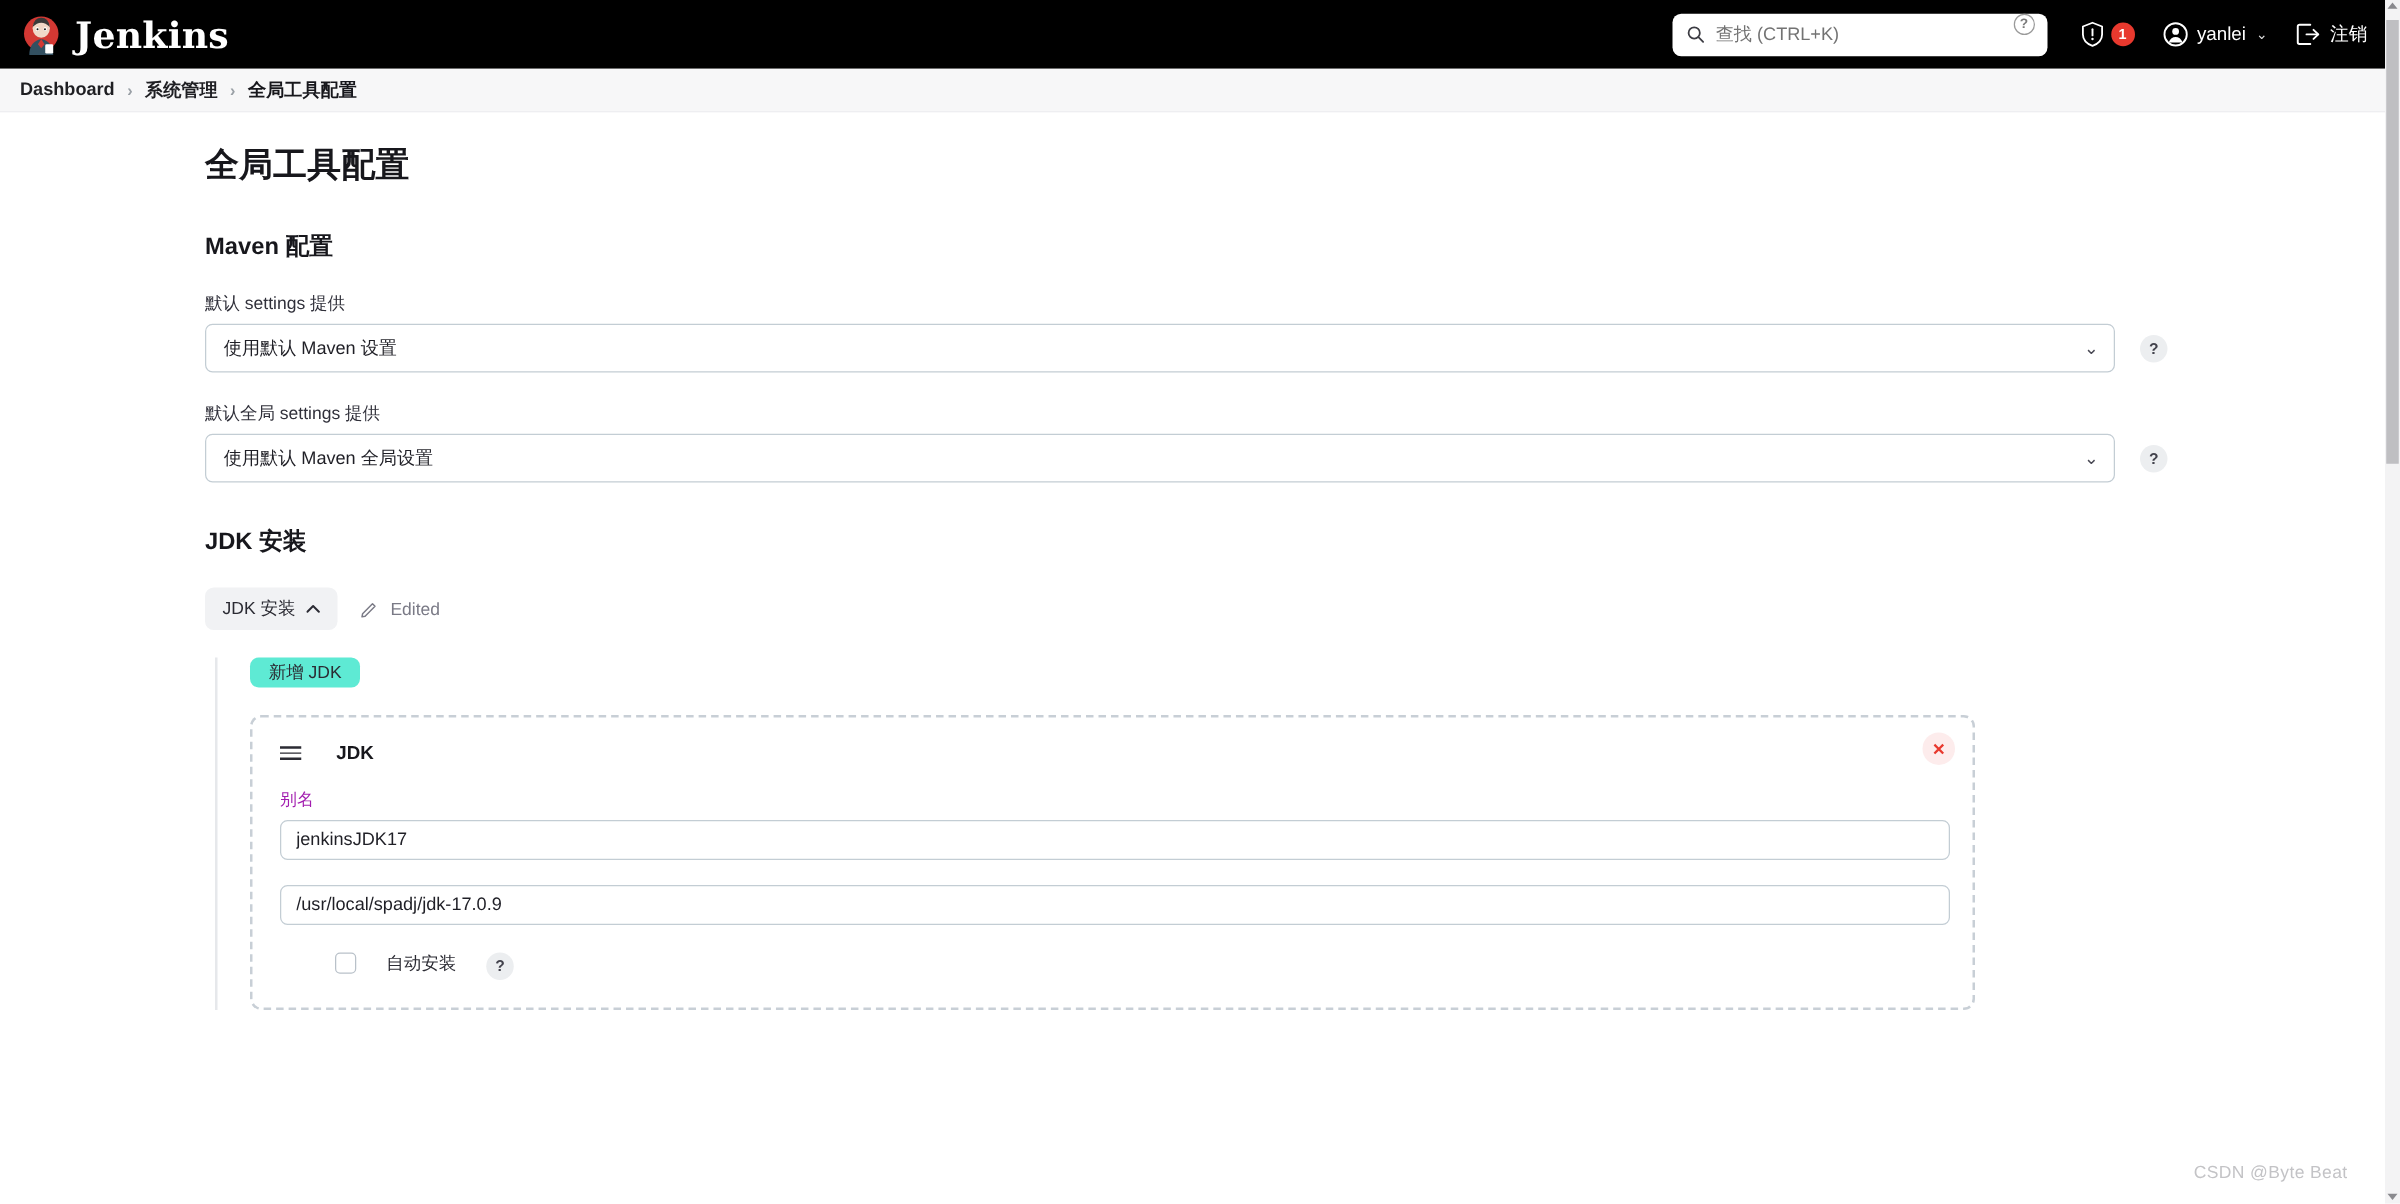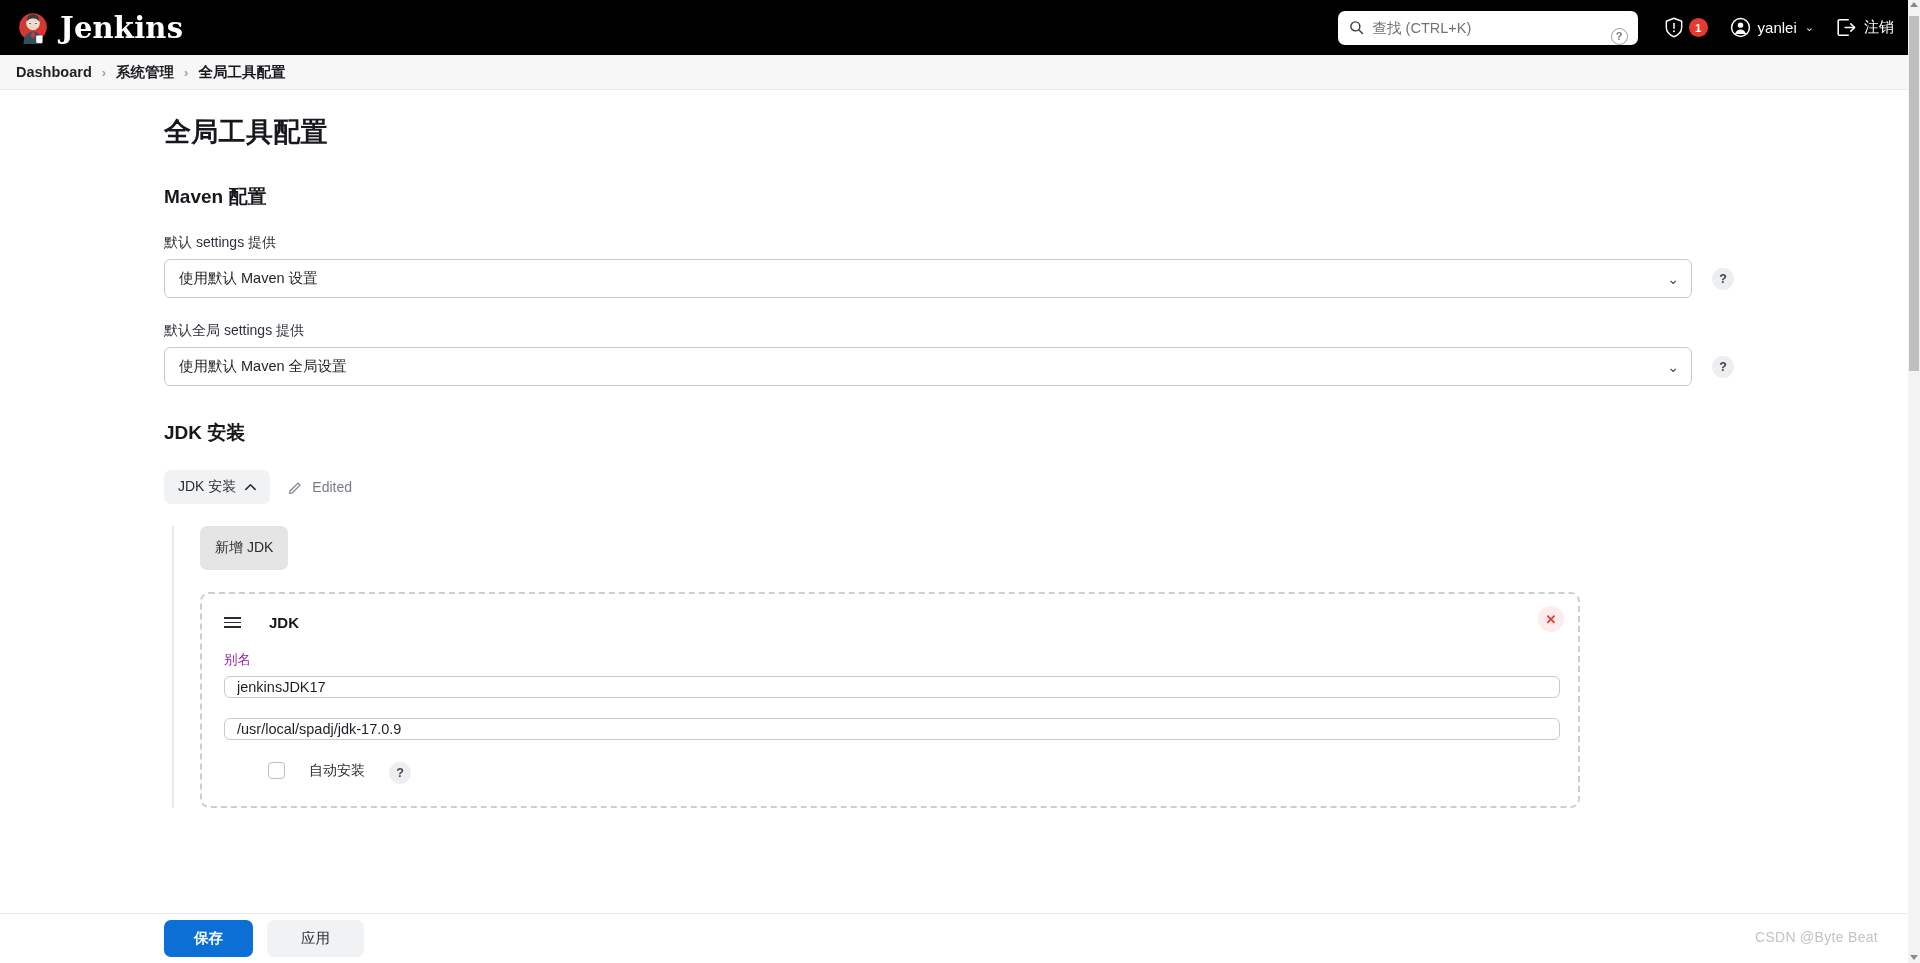--- a/index.html
+++ b/index.html
@@ -16,21 +16,21 @@
     background: #000; display: flex; align-items: center; padding: 0 14px 0 16px;
   }
   .brand { display: flex; align-items: flex-end; gap: 10px; cursor: pointer; }
   .brand-logo { width: 34px; height: 34px; display: block; }
   .brand-name {
     color: #fff; font-size: 29px; font-weight: 700;
     font-family: "DejaVu Serif", "Liberation Serif", serif; letter-spacing: .2px;
   }
   .header-spacer { flex: 1; }
 
-  .search-wrap { position: relative; display: flex; align-items: flex-end; }
+  .search-wrap { position: relative; display: flex; align-items: flex-start; }
   .search-box {
     width: 300px; height: 34px; background: #fff; border-radius: 7px;
     display: flex; align-items: center; padding: 0 34px 0 11px; gap: 9px;
   }
   .search-input {
     border: 0; outline: 0; background: transparent; flex: 1;
     font-size: 14.5px; color: #6b6b6b;
     font-family: "Liberation Sans", sans-serif;
   }
   .search-input::placeholder { color: #737373; }
@@ -103,42 +103,42 @@
     display: flex; align-items: center; gap: 9px;
     font-size: 14px; color: #7a7a86;
   }
   .pencil { width: 15px; height: 15px; }
 
   .jdk-body {
     margin-top: 22px; margin-left: 8px; border-left: 2px solid #e6e8eb;
     padding: 0 0 0 26px; width: 1530px;
   }
   .add-btn {
-    background: #e5e5e5; border-radius: 7px; padding: 13px 15px;
+    background: #5eead4; border-radius: 7px; padding: 3px 15px;
     font-size: 14px; color: #2b2b33; border: 0; cursor: pointer; display: inline-block;
   }
 
   .jdk-card {
     margin-top: 22px; border: 2px dashed #c8cfd6; border-radius: 9px;
     padding: 20px 22px 22px 22px; position: relative; width: 1380px;
   }
   .card-head { display: flex; align-items: center; gap: 28px; }
   .drag-handle { cursor: grab; display: flex; flex-direction: column; gap: 3px; }
   .drag-handle span { display: block; width: 17px; height: 1.8px; background: #2b2b33; }
   .card-title { font-size: 15px; font-weight: 700; color: #17171c; }
   .del-btn {
     position: absolute; top: 12px; right: 14px; width: 26px; height: 26px;
     border-radius: 50%; background: #fdecec; border: 0; cursor: pointer;
     display: flex; align-items: center; justify-content: center;
     color: #e8392e; font-size: 13px; font-weight: 700;
   }
   .card-field { margin-top: 20px; }
   .card-field .field-label { font-size: 13.5px; color: #a21caf; margin-bottom: 7px; }
   .text-input {
-    width: 1336px; height: 22px; border: 1px solid #c3cdd4; border-radius: 6px;
+    width: 1336px; height: 32px; border: 1px solid #c3cdd4; border-radius: 6px;
     padding: 0 12px; font-size: 14.5px; color: #1f1f26; outline: none;
     font-family: "Liberation Sans", sans-serif; background: #fff;
   }
   .check-row { display: flex; align-items: flex-start; gap: 24px; margin-top: 22px; margin-left: 44px; }
   .chk {
     width: 17px; height: 17px; border: 1.6px solid #b9c1c9; border-radius: 4px;
     background: #fff; cursor: pointer;
   }
   .chk-label { font-size: 14px; color: #2b2b33; }
 
@@ -332,24 +332,20 @@
             <div class="chk"></div>
             <span class="chk-label">自动安装</span>
             <div class="help-btn">?</div>
           </div>
         </div>
       </div>
 
     </div>
   </div>
 
-  <div class="footer">
-    <button class="btn-primary">保存</button>
-    <button class="btn-secondary">应用</button>
-  </div>
 
   <div class="watermark">CSDN @Byte Beat</div>
 
   <div class="scrollbar">
     <div class="sb-arrow-up"></div>
     <div class="sb-thumb"></div>
     <div class="sb-arrow-dn"></div>
   </div>
 
 </div>

